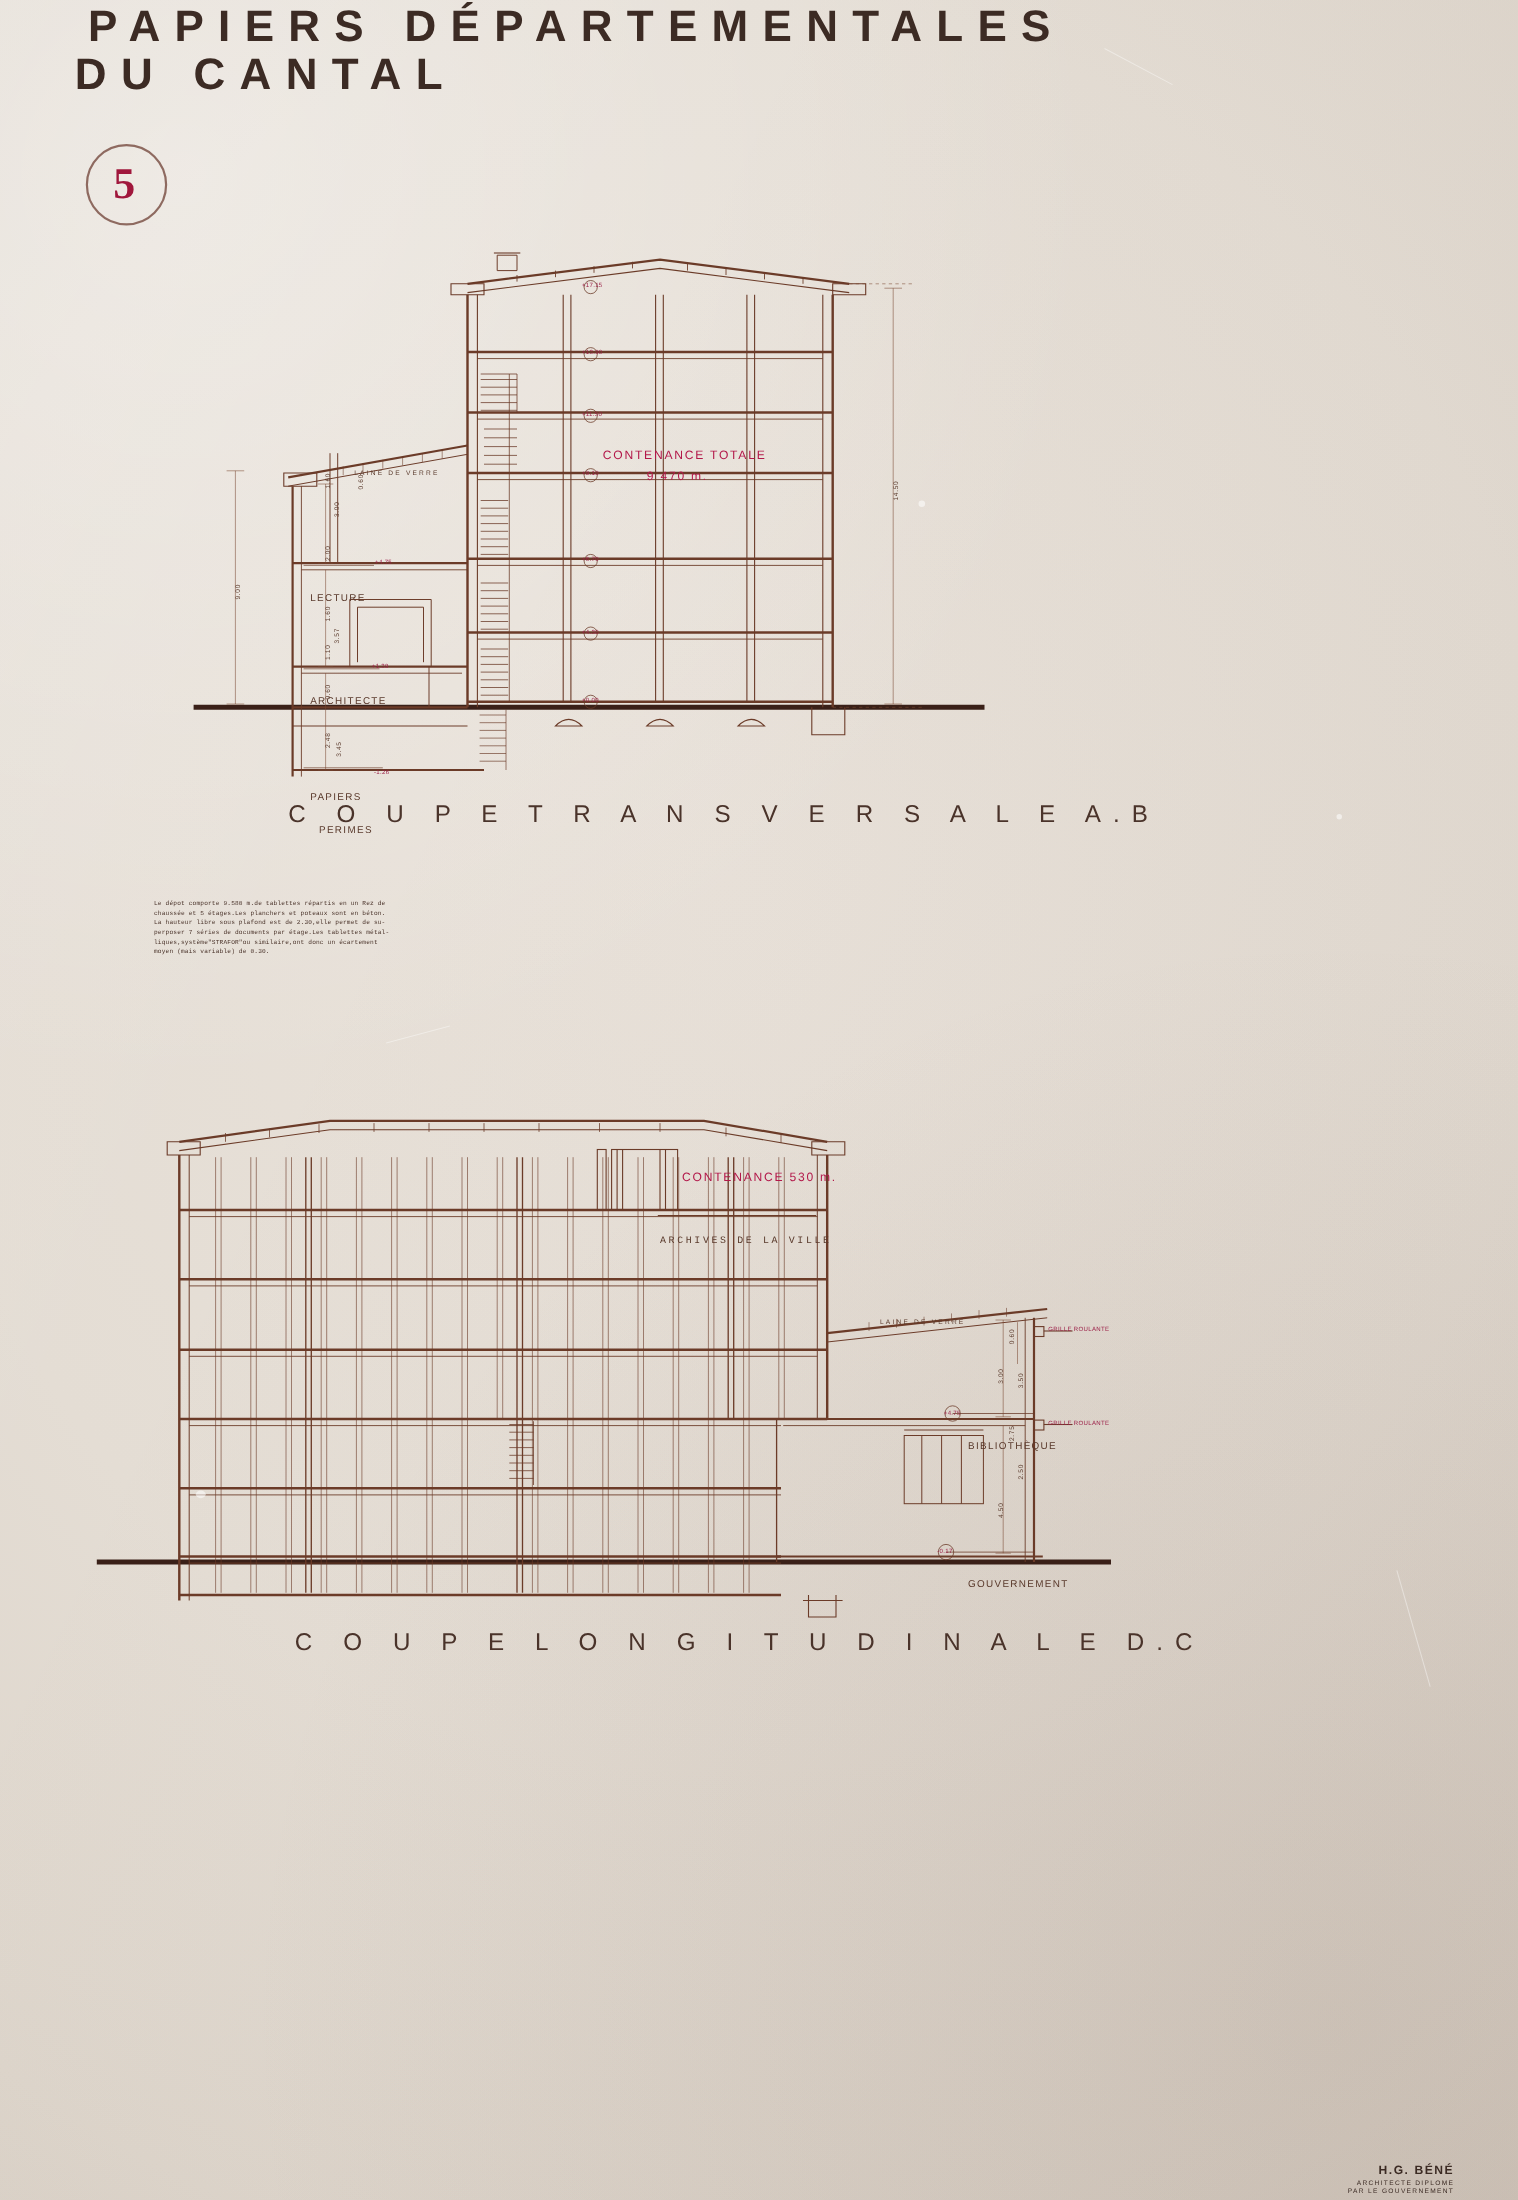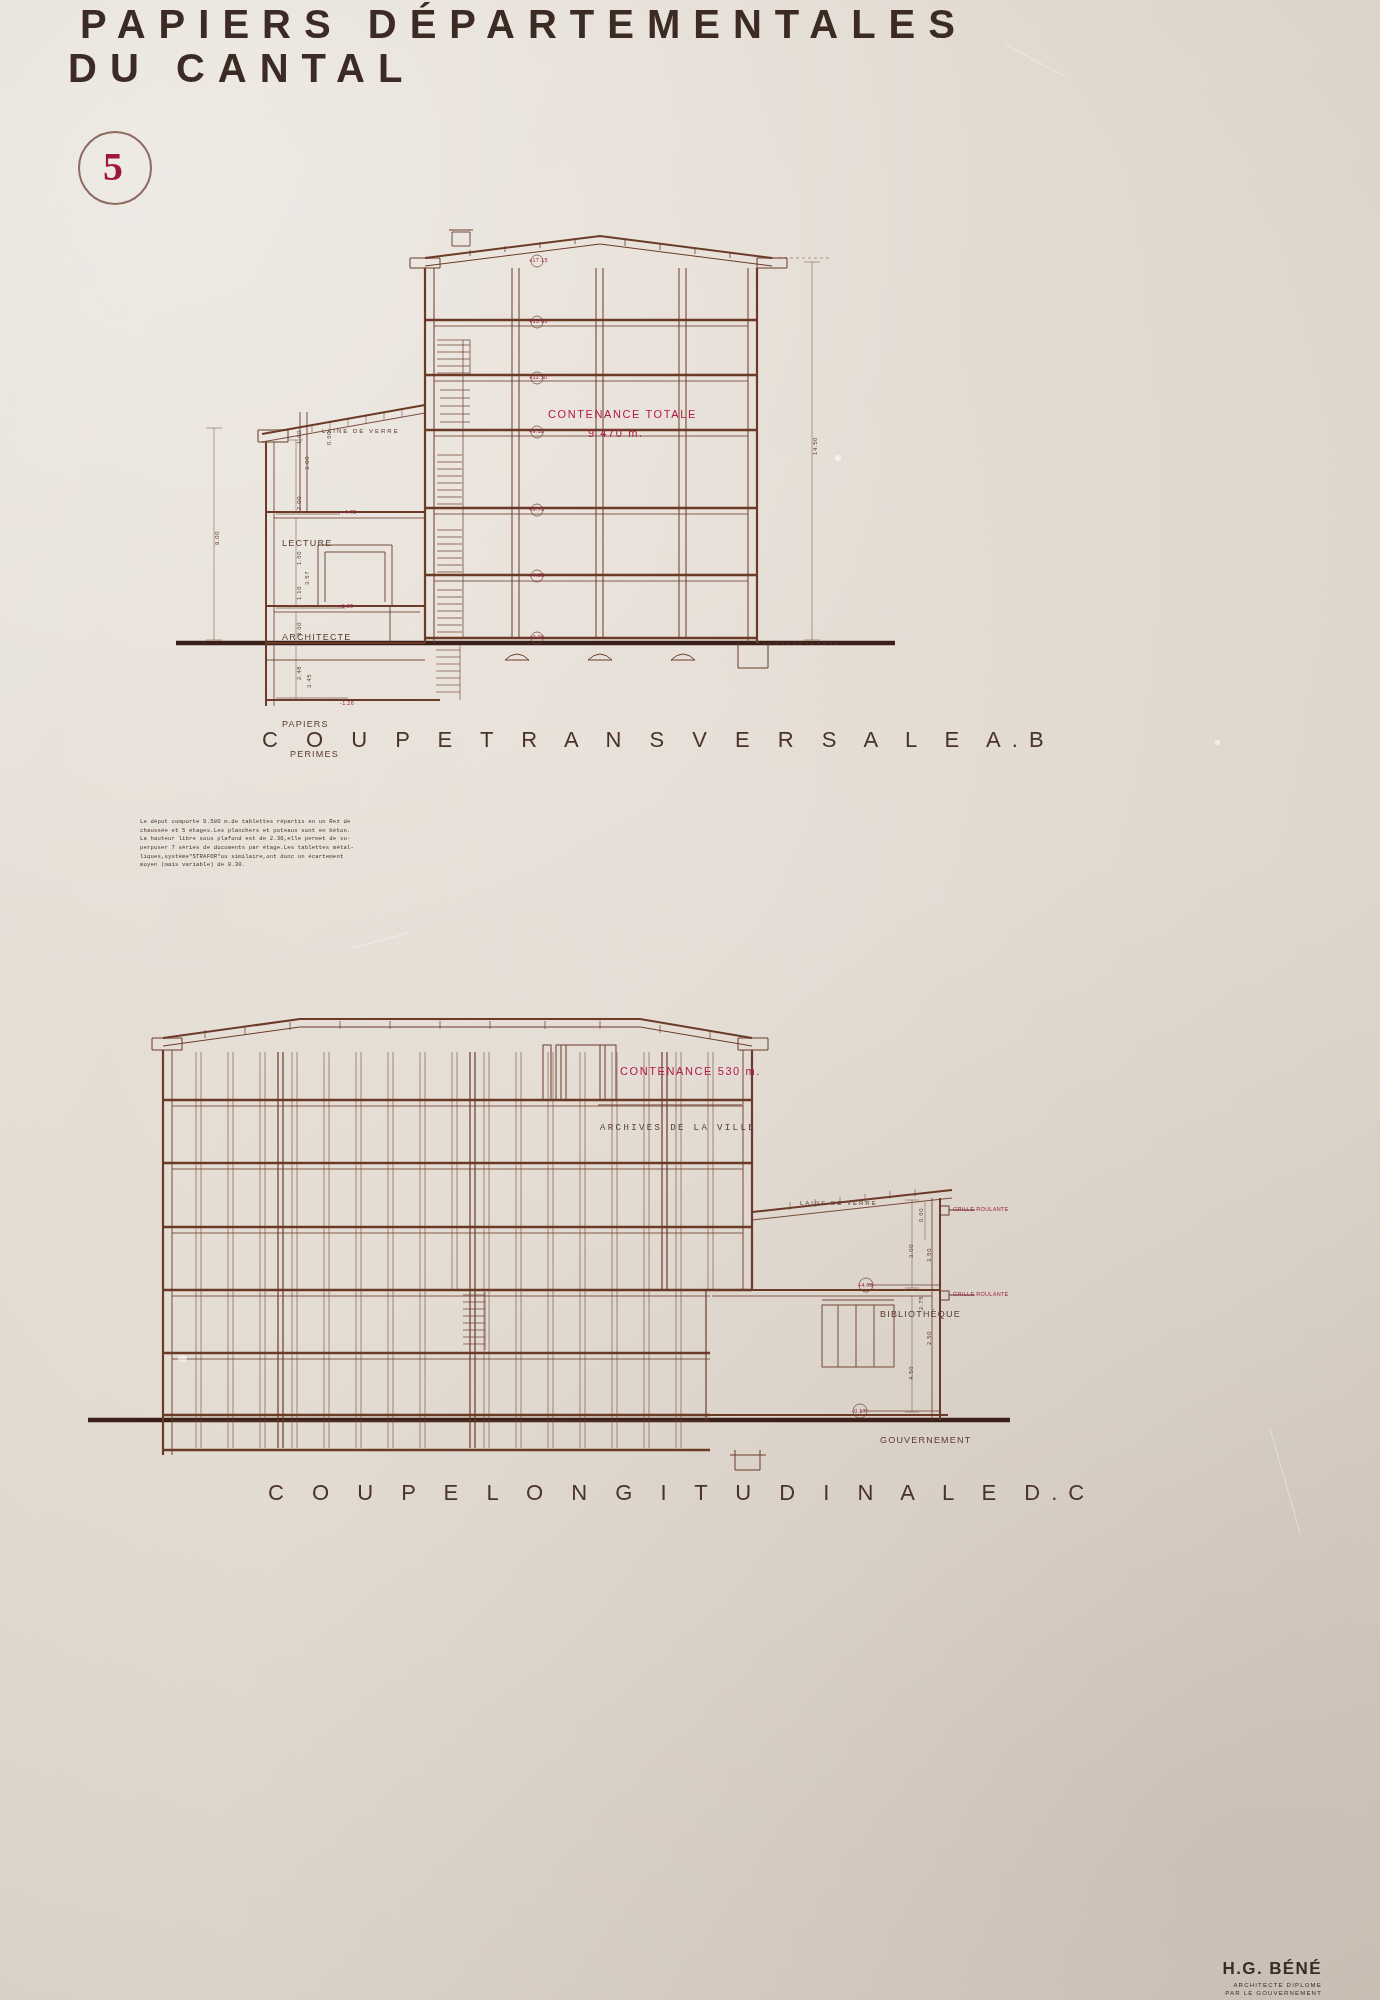--- a/index.html
+++ b/index.html
@@ -60,21 +60,21 @@
   .vert{transform-origin:0 0;transform:rotate(-90deg);}
   
   #note-block{
     position:absolute;left:140px;top:818px;width:230px;
     color:#4a332a;font-size:5.6px;line-height:1.55;letter-spacing:.15px;
     font-family:"Liberation Mono", monospace;
   }
   #note-block div{white-space:nowrap;}
   
   #signature{position:absolute;right:58px;bottom:4px;text-align:right;color:#3c2b24;}
-  #sig-name{font-size:17px;font-weight:bold;letter-spacing:1.4px;}
+  #sig-name{font-size:11px;font-weight:bold;letter-spacing:1.4px;}
   #sig-role1{font-size:6px;letter-spacing:1.2px;margin-top:3px;}
   #sig-role2{font-size:6px;letter-spacing:1.2px;margin-top:2px;}
   
   .speck{position:absolute;background:rgba(255,255,255,.55);border-radius:50%;}
   .scratch{position:absolute;background:rgba(255,255,255,.4);}
 </style>
 </head>
 <body>
 
 <div id="sheet"></div>

